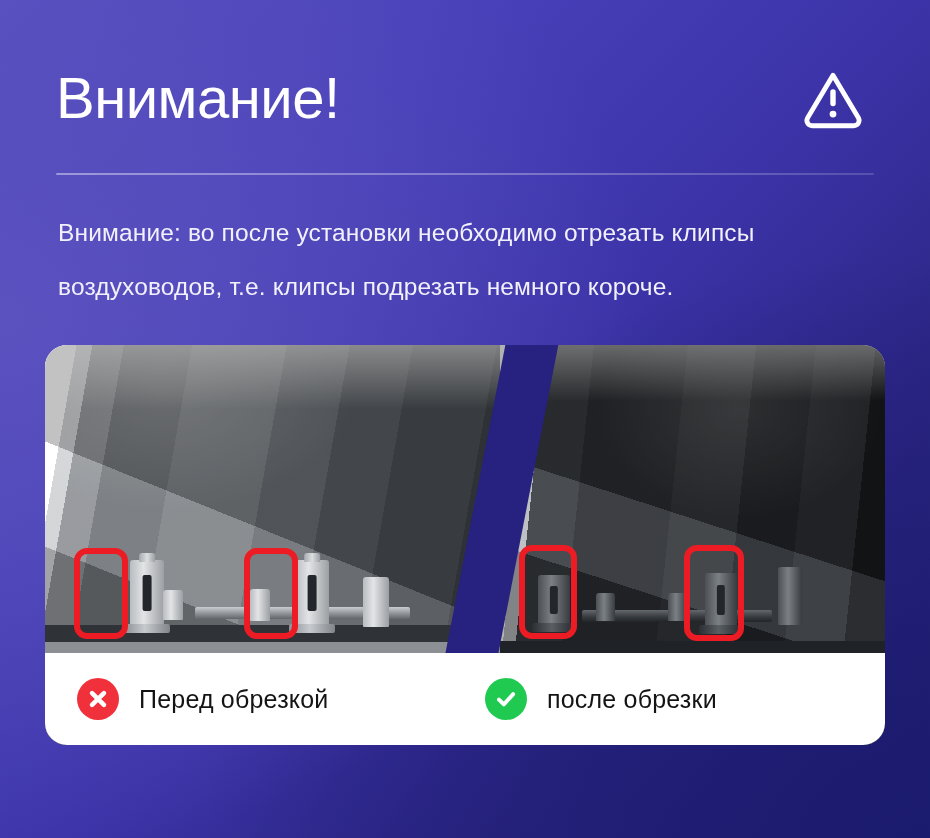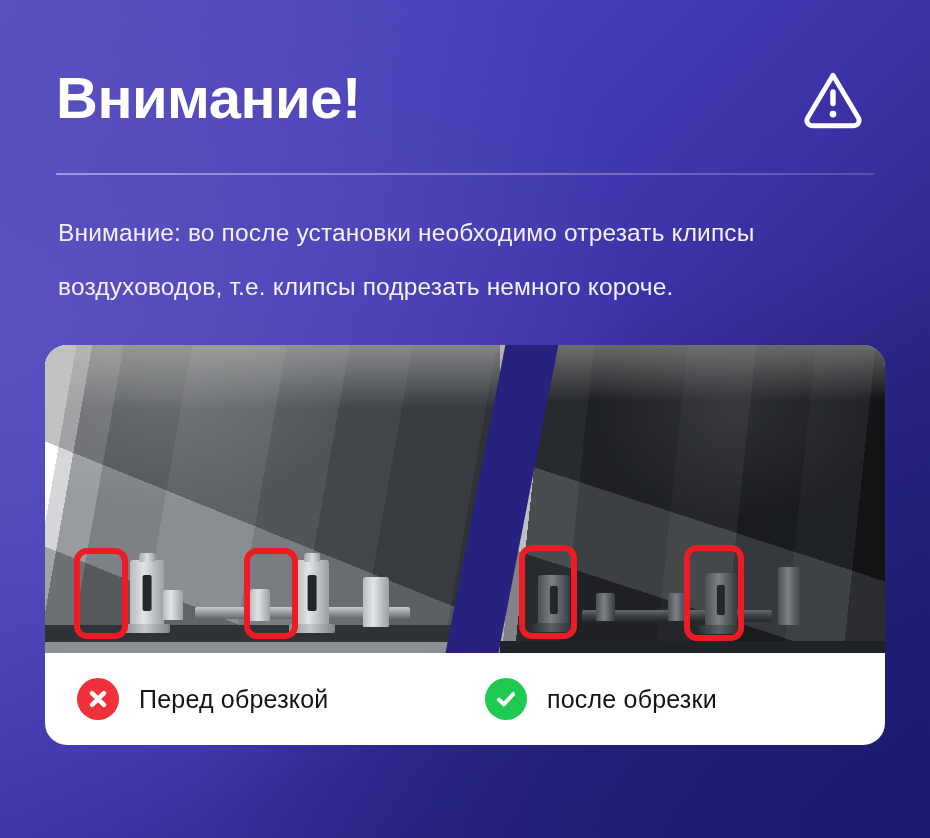--- a/index.html
+++ b/index.html
@@ -20,21 +20,21 @@
   }
 
   
   #header {
     position:absolute; left:56px; top:52px; right:40px; height:92px;
     display:flex; align-items:center; justify-content:space-between;
   }
   #title {
     color:#ffffff;
     font-size:58px;
-    font-weight:bold;
+    font-weight:normal;
     letter-spacing:-0.5px;
     line-height:1;
     white-space:nowrap;
   }
   #warn-icon { width:62px; height:62px; margin-right:26px; flex:0 0 auto; }
 
   #divider {
     position:absolute; left:56px; right:56px; top:173px; height:2px;
     background:linear-gradient(90deg, rgba(255,255,255,.42), rgba(255,255,255,.30) 55%, rgba(255,255,255,.16));
     border-radius:2px;

